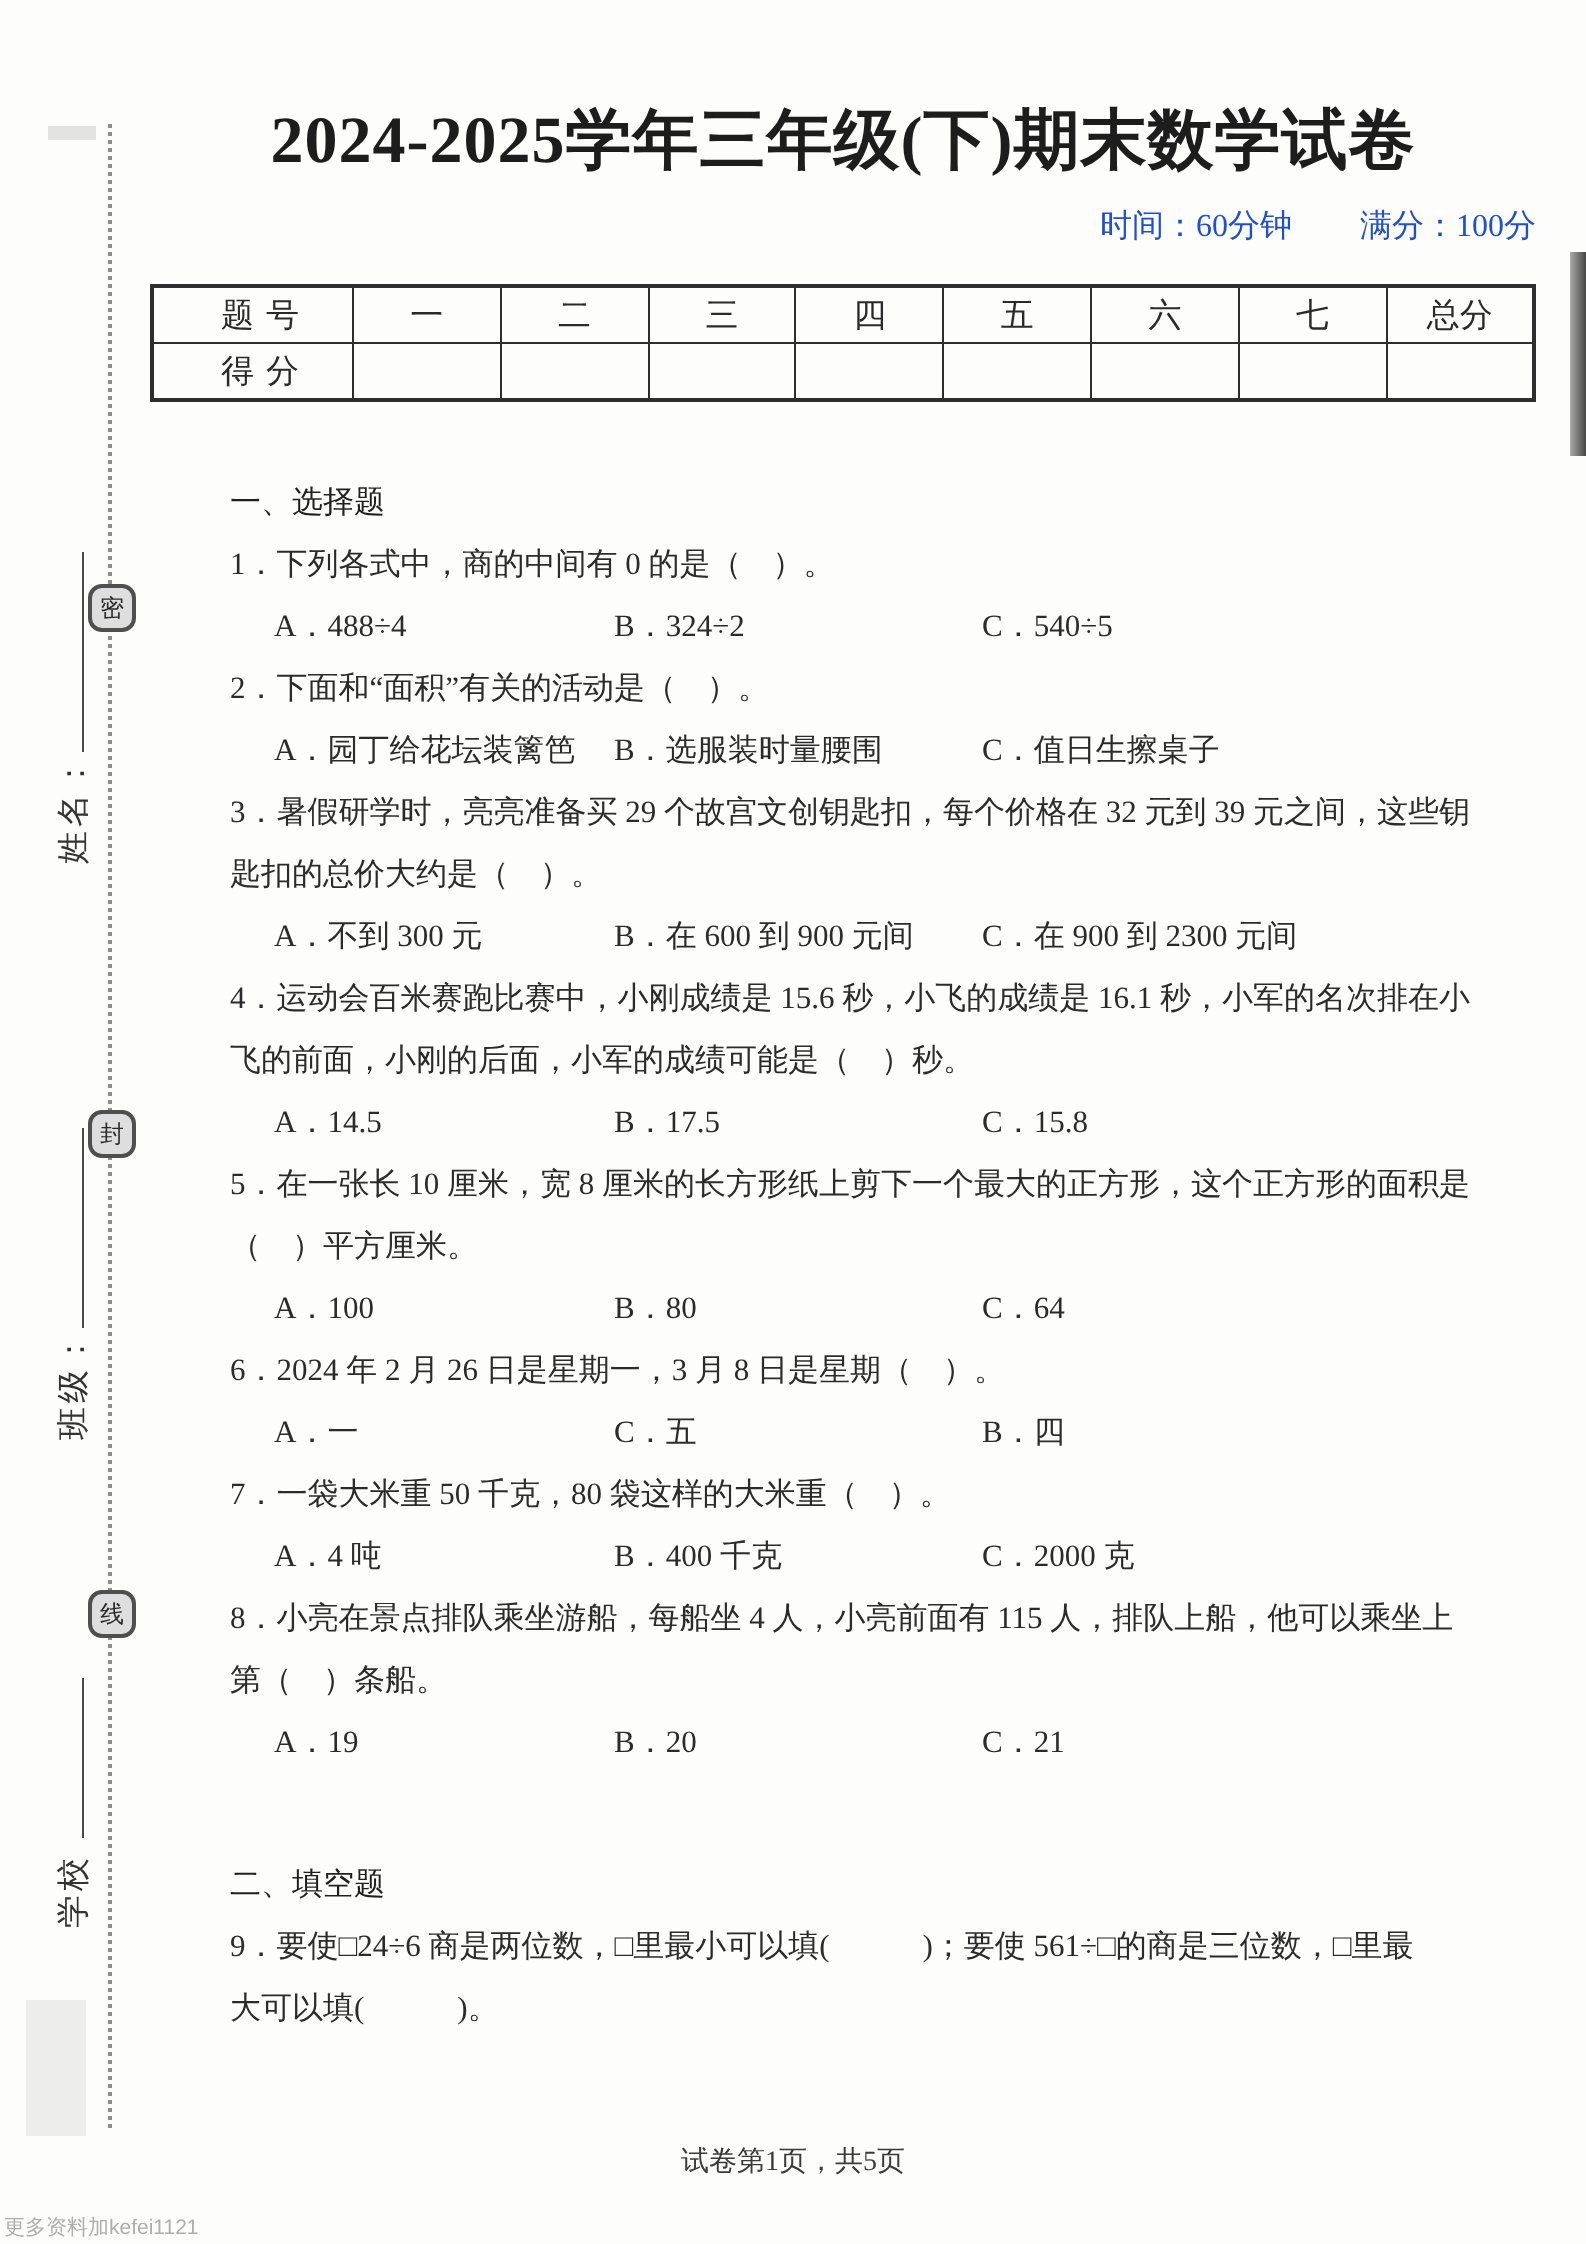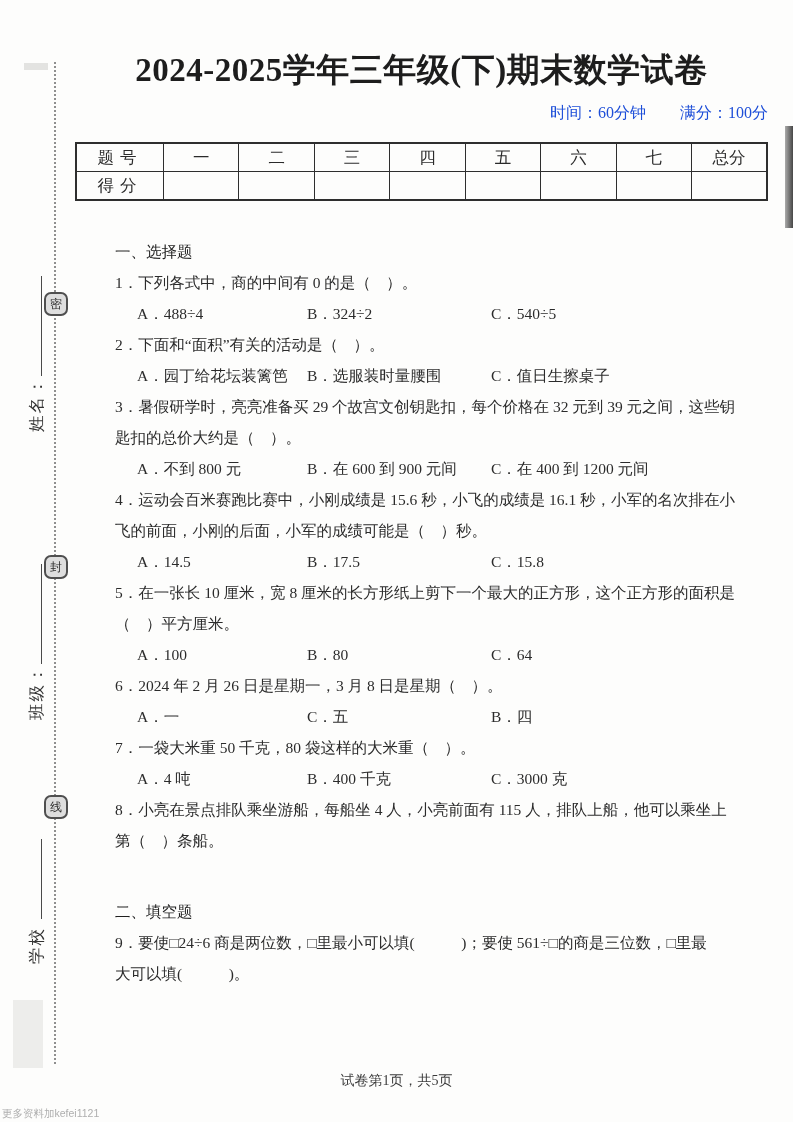--- a/index.html
+++ b/index.html
@@ -36,21 +36,21 @@
     text-align:center;font-size:33px;font-weight:bold;color:#1d1d1d;
     white-space:nowrap;letter-spacing:0.5px;
   }
   .info-line{margin-top:10px;text-align:right;font-size:16px;color:#1d4ed8;white-space:pre;}
   .info-line .gap{display:inline-block;width:34px;}
   
   table.score{margin-top:18px;border-collapse:collapse;width:693px;
     border:2.5px solid #2e2e2e;table-layout:fixed;}
   table.score td{border:1.5px solid #2e2e2e;height:27px;text-align:center;
     font-size:16.5px;color:#2a2a2a;padding:0;}
-  table.score td.rowlabel{width:86px;letter-spacing:6px;}
+  table.score td.rowlabel{width:86px;letter-spacing:6px;padding-left:13px;}
   
   .questions{position:absolute;left:115px;top:236px;width:580px;}
   .section + .section{margin-top:40px;}
   .section-heading{
     font-family:"Liberation Sans","DejaVu Sans",sans-serif;
     font-weight:normal;font-size:15.5px;line-height:31px;color:#1f1f1f;
   }
   .q-line{font-size:15.5px;line-height:31px;white-space:pre;color:#2b2b2b;}
   .opts{display:grid;grid-template-columns:170px 184px 1fr;margin-left:22px;
     line-height:31px;font-size:15.5px;white-space:pre;color:#2b2b2b;}
@@ -115,43 +115,44 @@
         <div class="q-line">1．下列各式中，商的中间有 0 的是（　）。</div>
         <div class="opts"><span>A．488÷4</span><span>B．324÷2</span><span>C．540÷5</span></div>
       </div>
       <div>
         <div class="q-line">2．下面和“面积”有关的活动是（　）。</div>
         <div class="opts"><span>A．园丁给花坛装篱笆</span><span>B．选服装时量腰围</span><span>C．值日生擦桌子</span></div>
       </div>
       <div>
         <div class="q-line">3．暑假研学时，亮亮准备买 29 个故宫文创钥匙扣，每个价格在 32 元到 39 元之间，这些钥</div>
         <div class="q-line">匙扣的总价大约是（　）。</div>
-        <div class="opts"><span>A．不到 800 元</span><span>B．在 600 到 900 元间</span><span>C．在 400 到 1200 元间</span></div>
+        <div class="opts"><span>A．不到 300 元</span><span>B．在 600 到 900 元间</span><span>C．在 900 到 2300 元间</span></div>
       </div>
       <div>
         <div class="q-line">4．运动会百米赛跑比赛中，小刚成绩是 15.6 秒，小飞的成绩是 16.1 秒，小军的名次排在小</div>
         <div class="q-line">飞的前面，小刚的后面，小军的成绩可能是（　）秒。</div>
         <div class="opts"><span>A．14.5</span><span>B．17.5</span><span>C．15.8</span></div>
       </div>
       <div>
         <div class="q-line">5．在一张长 10 厘米，宽 8 厘米的长方形纸上剪下一个最大的正方形，这个正方形的面积是</div>
         <div class="q-line">（　）平方厘米。</div>
         <div class="opts"><span>A．100</span><span>B．80</span><span>C．64</span></div>
       </div>
       <div>
         <div class="q-line">6．2024 年 2 月 26 日是星期一，3 月 8 日是星期（　）。</div>
         <div class="opts"><span>A．一</span><span>C．五</span><span>B．四</span></div>
       </div>
       <div>
         <div class="q-line">7．一袋大米重 50 千克，80 袋这样的大米重（　）。</div>
-        <div class="opts"><span>A．4 吨</span><span>B．400 千克</span><span>C．3000 克</span></div>
+        <div class="opts"><span>A．4 吨</span><span>B．400 千克</span><span>C．2000 克</span></div>
       </div>
       <div>
         <div class="q-line">8．小亮在景点排队乘坐游船，每船坐 4 人，小亮前面有 115 人，排队上船，他可以乘坐上</div>
         <div class="q-line">第（　）条船。</div>
+        <div class="opts"><span>A．19</span><span>B．20</span><span>C．21</span></div>
       </div>
     </div>
     <div class="section">
       <div class="section-heading">二、填空题</div>
       <div>
         <div class="q-line">9．要使□24÷6 商是两位数，□里最小可以填(            )；要使 561÷□的商是三位数，□里最</div>
         <div class="q-line">大可以填(            )。</div>
       </div>
     </div>
   </div>

